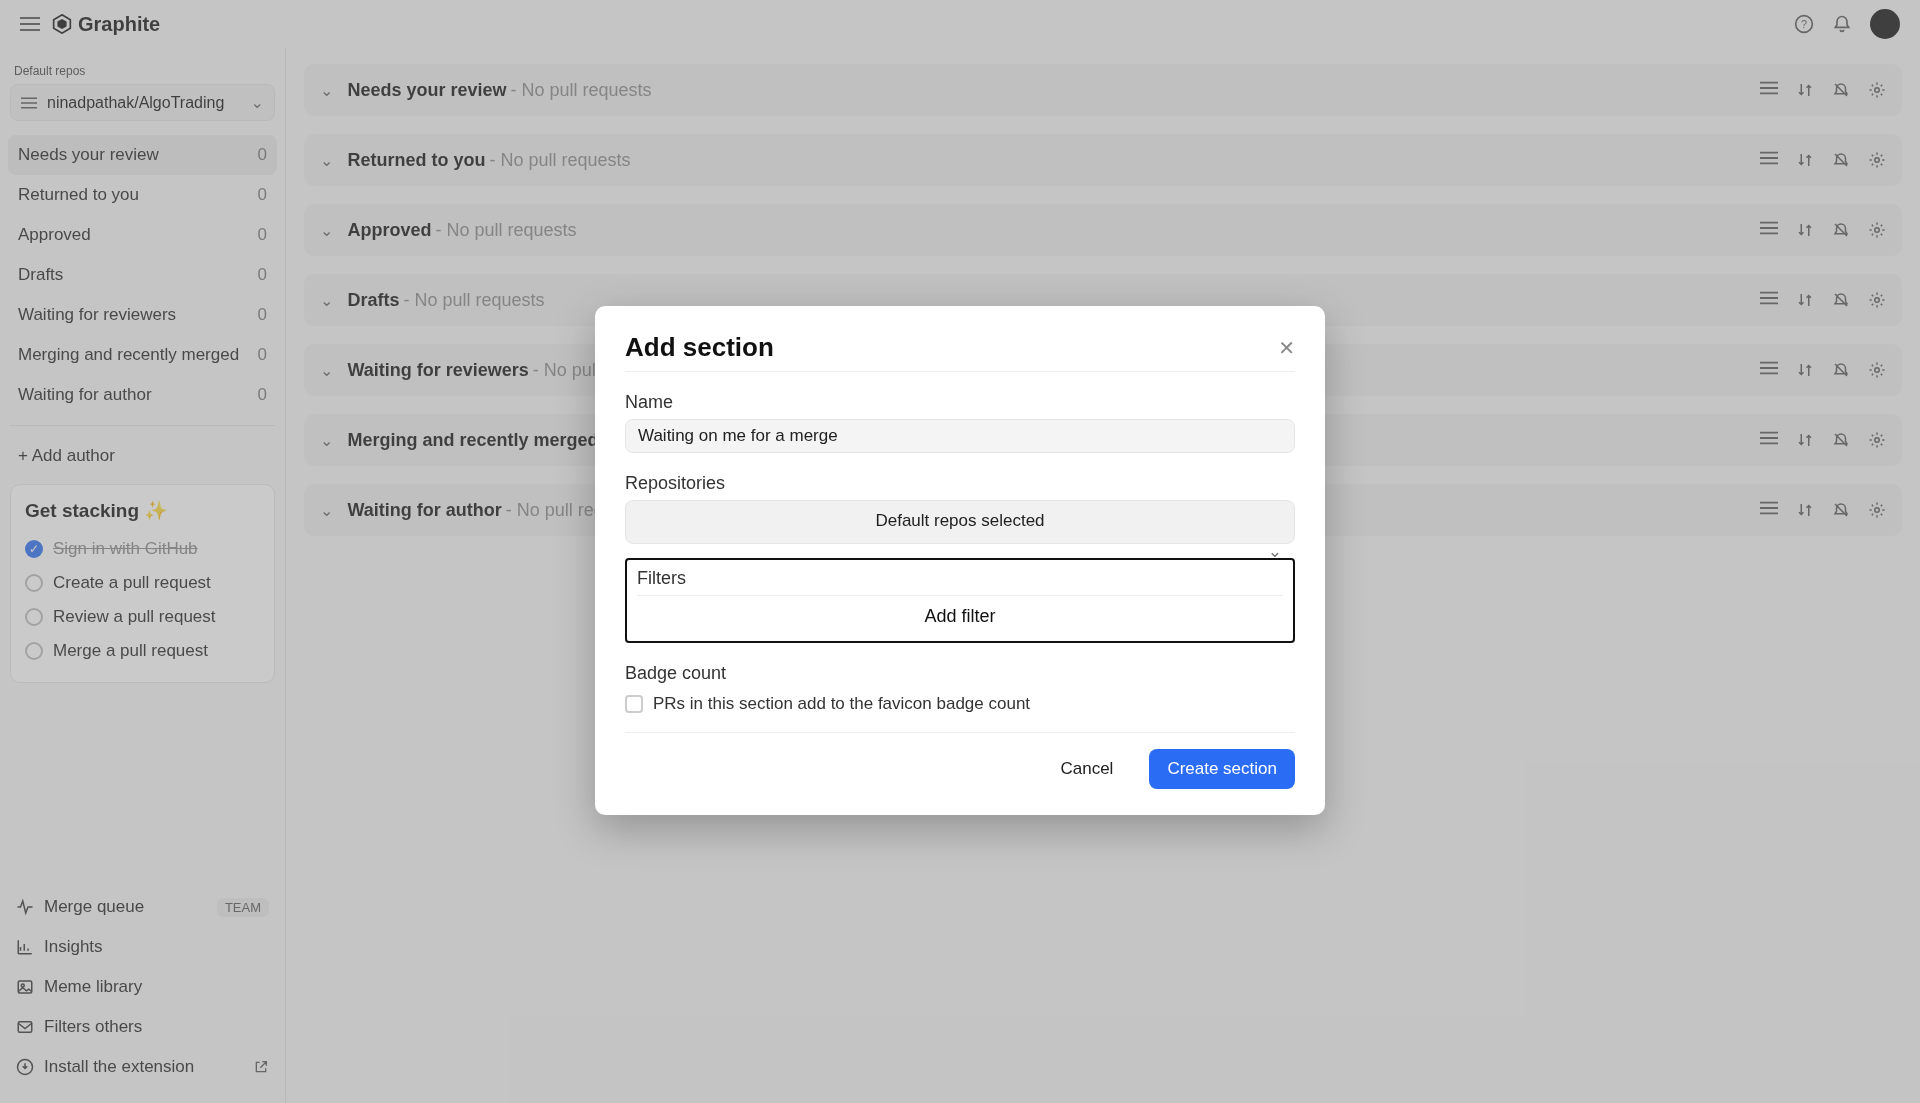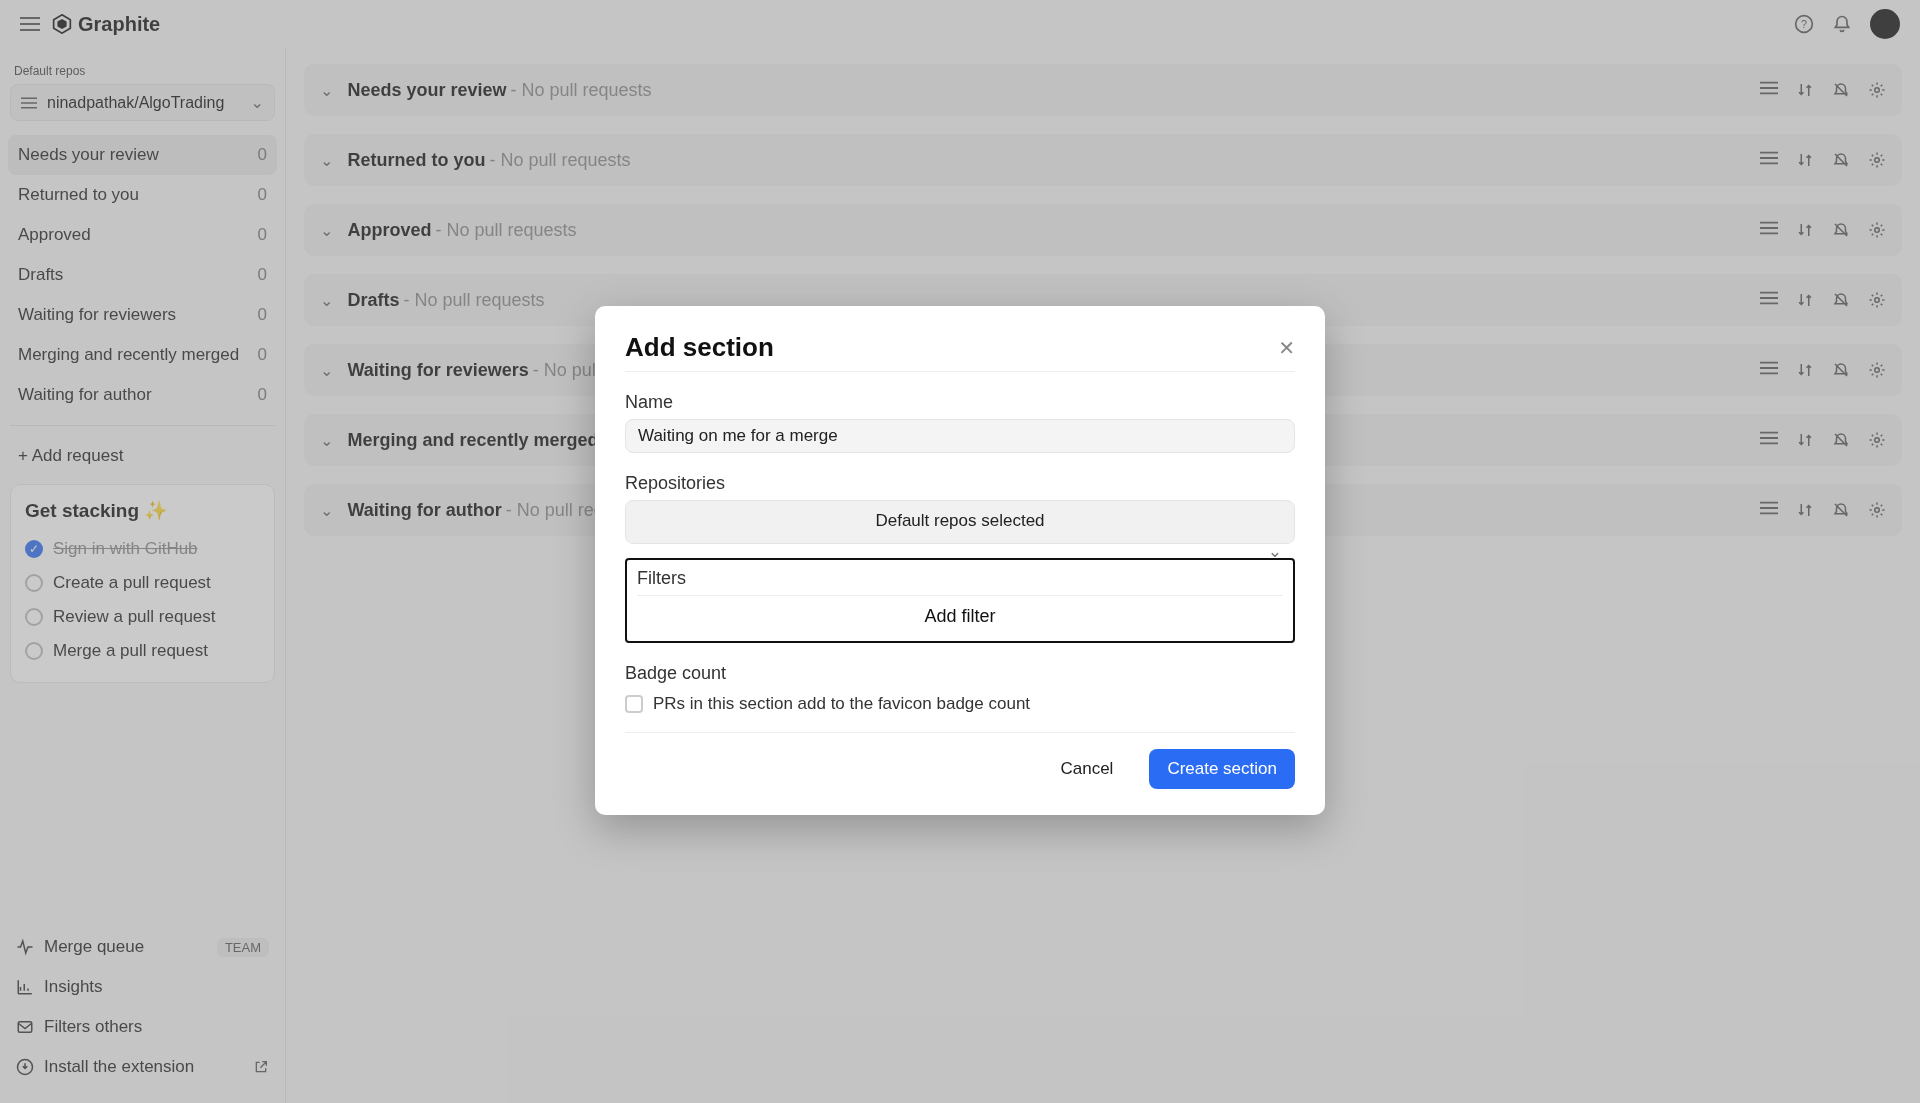--- a/index.html
+++ b/index.html
@@ -150,21 +150,21 @@
     <div class="nav-item">
       <span>Merging and recently merged</span>
       <span class="nav-count">0</span>
     </div>
     <div class="nav-item">
       <span>Waiting for author</span>
       <span class="nav-count">0</span>
     </div>
 
     <div class="divider"></div>
-    <div class="add-section-link">+ Add request</div>
+    <div class="add-section-link">+ Add author</div>
 
     <div class="card">
       <h3>
           <span>Get stacking ✨</span>
         </h3>
       <div class="check-row">
         <span class="check-done">✓</span>
         <span class="strike">Sign in with GitHub</span>
       </div>
       <div class="check-row">
@@ -191,20 +191,28 @@
       <span class="team-badge">TEAM</span>
     </div>
     <div class="bottom-link">
       <svg width="18" height="18" viewBox="0 0 24 24">
           <path d="M3 21V3M3 21h18M6 17v-5M11 17V8M16 17v-3" fill="none" stroke="#333" stroke-width="2"></path>
         </svg>
       <span>Insights</span>
     </div>
     <div class="bottom-link">
       <svg width="18" height="18" viewBox="0 0 24 24">
+          <rect x="3" y="4" width="18" height="16" rx="2" fill="none" stroke="#333" stroke-width="2"></rect>
+          <circle cx="9" cy="10" r="2" fill="none" stroke="#333" stroke-width="2"></circle>
+          <path d="M3 18l6-5 5 4 3-2 4 3" fill="none" stroke="#333" stroke-width="2"></path>
+        </svg>
+      <span>Meme library</span>
+    </div>
+    <div class="bottom-link">
+      <svg width="18" height="18" viewBox="0 0 24 24">
           <rect x="3" y="5" width="18" height="14" rx="2" fill="none" stroke="#333" stroke-width="2"></rect>
           <path d="M3 7l9 7 9-7" fill="none" stroke="#333" stroke-width="2"></path>
         </svg>
       <span>Filters others</span>
     </div>
     <div class="bottom-link">
       <svg width="18" height="18" viewBox="0 0 24 24">
           <circle cx="12" cy="12" r="10" fill="none" stroke="#333" stroke-width="2"></circle>
           <path d="M12 7v7M9 11l3 3 3-3" fill="none" stroke="#333" stroke-width="2"></path>
         </svg>

